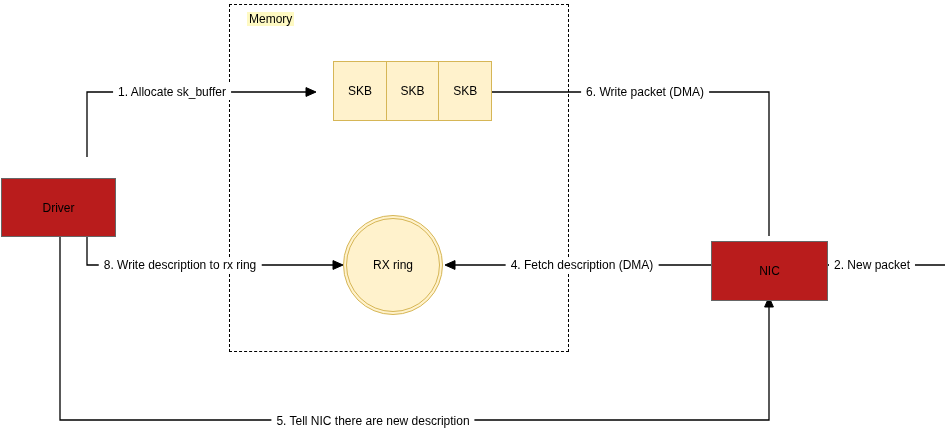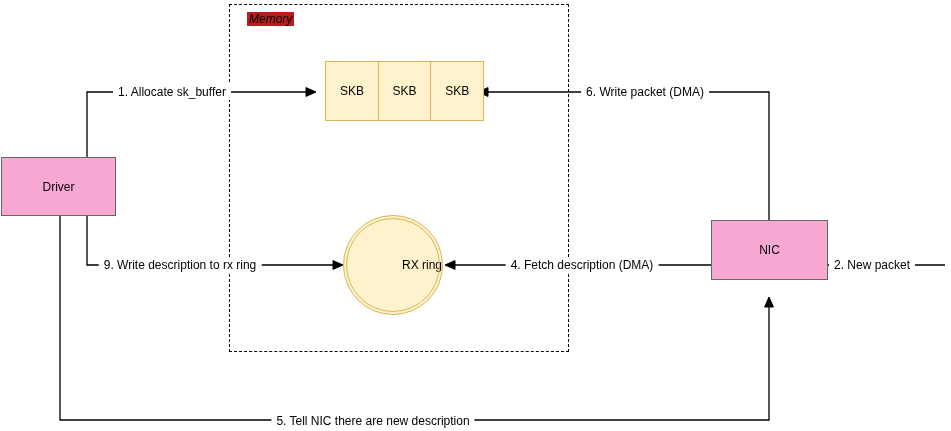--- a/index.html
+++ b/index.html
@@ -32,41 +32,41 @@
   .memory-box {
     position: absolute;
     left: 229px; top: 4px;
     width: 340px; height: 348px;
     border: 1.4px dashed #000000;
     background: transparent;
   }
   .memory-label {
     position: absolute;
     left: 17px; top: 7px;
-    background: #b91c1c;
+    background: #fef9c3;
     padding: 0 2px;
-    font-style: italic;
   }
 
   
   .gray-box {
     position: absolute;
-    background: #f9a8d4;
+    background: #b91c1c;
     border: 1.4px solid #666666;
     display: flex;
     align-items: center;
     justify-content: center;
+    margin-top: 21px;
   }
   .driver-box { left: 1px; top: 157px; width: 115px; height: 59px; }
   .nic-box    { left: 711px; top: 220px; width: 117px; height: 60px; }
 
   
   .skb-row {
     position: absolute;
-    left: 325px; top: 61px;
+    left: 333px; top: 61px;
     display: flex;
     border-radius: 22px;
   }
   .skb-box {
     width: 54px; height: 60px;
     background: #fff2cc;
     border: 1.4px solid #d6b656;
     display: flex;
     align-items: center;
     justify-content: center;
@@ -76,21 +76,21 @@
   
   .rx-ring {
     position: absolute;
     left: 343px; top: 215px;
     width: 100px; height: 100px;
     background: #fff2cc;
     border: 1.4px solid #d6b656;
     border-radius: 50%;
     display: flex;
     align-items: center;
-    justify-content: flex-end;
+    justify-content: center;
   }
   .rx-ring::after {
     content: "";
     position: absolute;
     left: 2px; top: 2px; right: 2px; bottom: 2px;
     border: 1.4px solid #d6b656;
     border-radius: 50%;
     pointer-events: none;
   }
 
@@ -151,19 +151,19 @@
     <div class="skb-box">
       <span>SKB</span>
     </div>
   </div>
 
   <div class="rx-ring">
     <span>RX ring</span>
   </div>
 
   <span class="edge-label" style="left:172px; top:92px;">1. Allocate sk_buffer</span>
-  <span class="edge-label" style="left:180px; top:265px;">9. Write description to rx ring</span>
+  <span class="edge-label" style="left:180px; top:265px;">8. Write description to rx ring</span>
   <span class="edge-label" style="left:373px; top:421px;">5. Tell NIC there are new description</span>
   <span class="edge-label" style="left:582px; top:265px;">4. Fetch description (DMA)</span>
   <span class="edge-label" style="left:872px; top:265px;">2. New packet</span>
   <span class="edge-label" style="left:645px; top:92px;text-align:center;">6. Write packet (DMA)</span>
 
 </div>
 
 </body></html>

